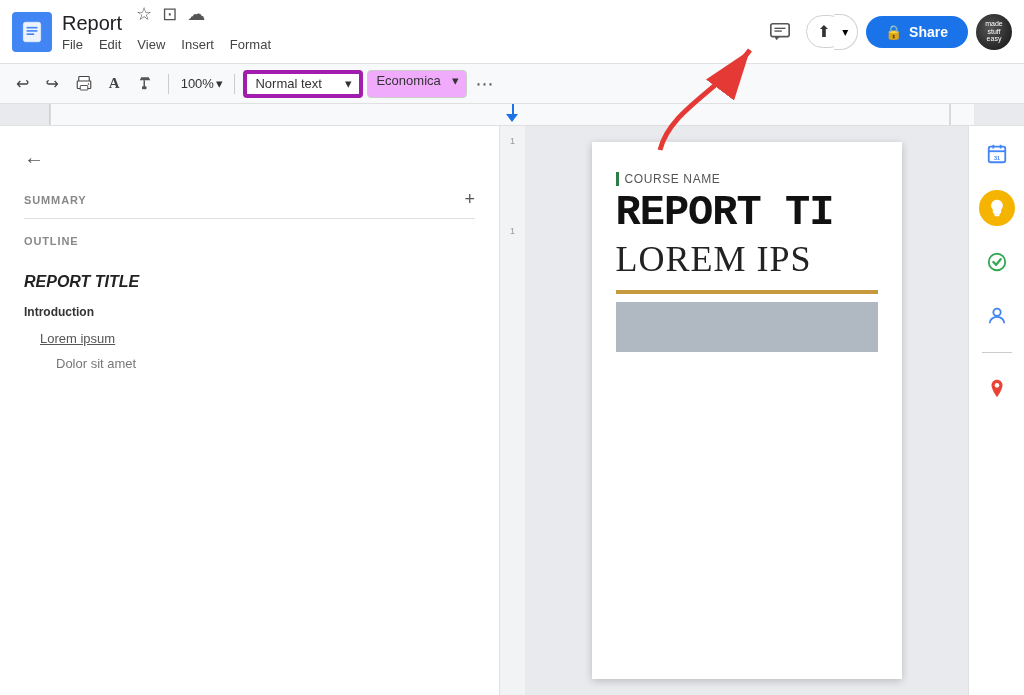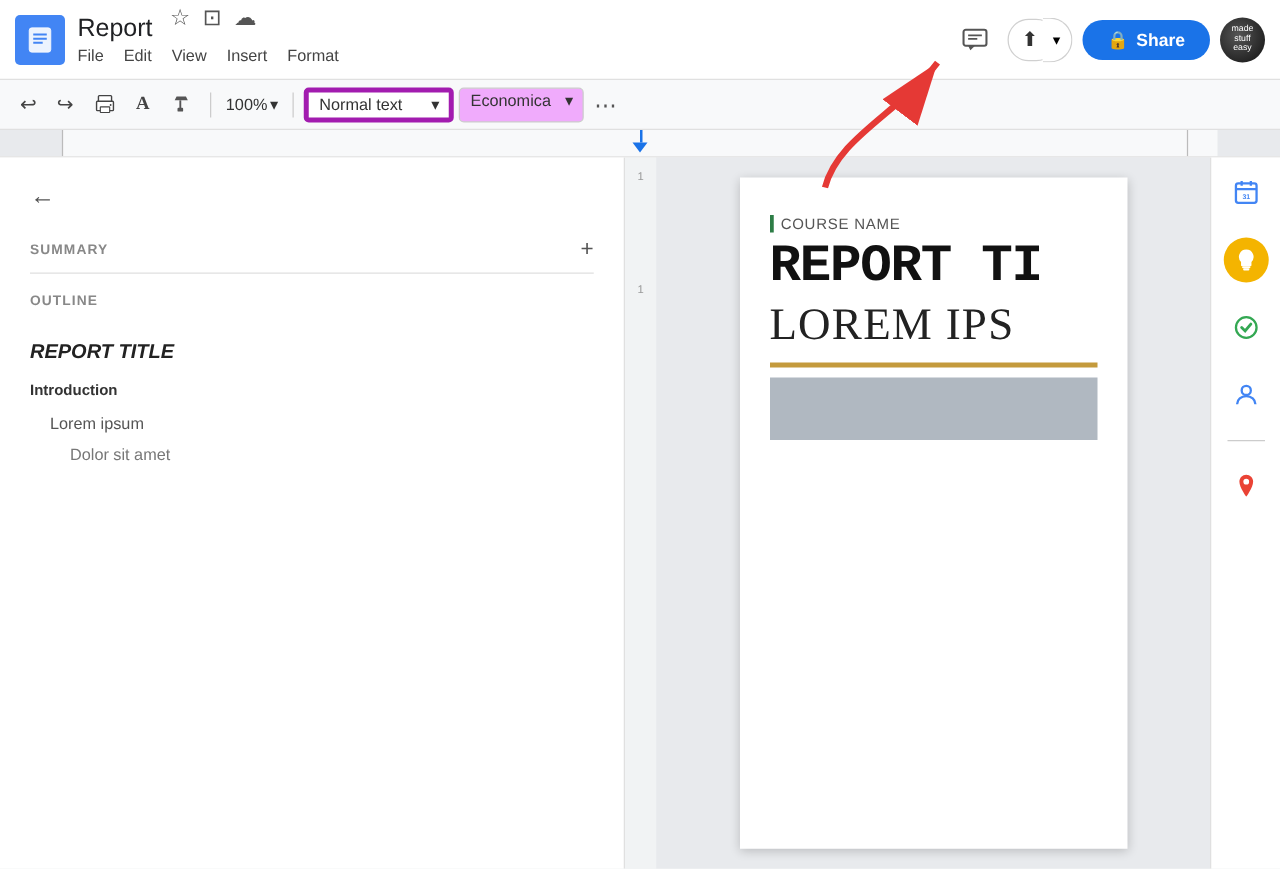--- a/index.html
+++ b/index.html
@@ -296,20 +296,21 @@
       padding: 2px 0;
     }
     .outline-item-h3 {
       font-size: 13px;
       font-weight: 400;
       color: #555;
       cursor: pointer;
       margin-bottom: 6px;
       padding: 2px 0;
       padding-left: 16px;
+      text-decoration: underline;
     }
     .outline-item-h4 {
       font-size: 13px;
       font-weight: 400;
       color: #777;
       cursor: pointer;
       margin-bottom: 6px;
       padding: 2px 0;
       padding-left: 32px;
     }

